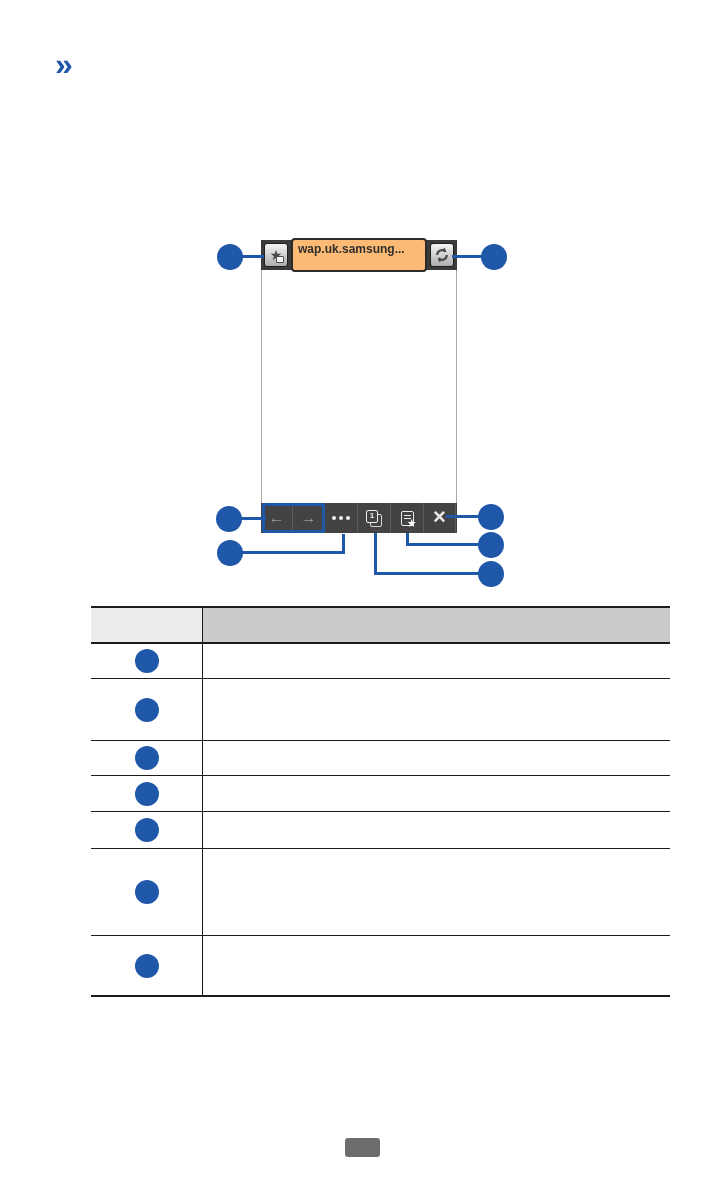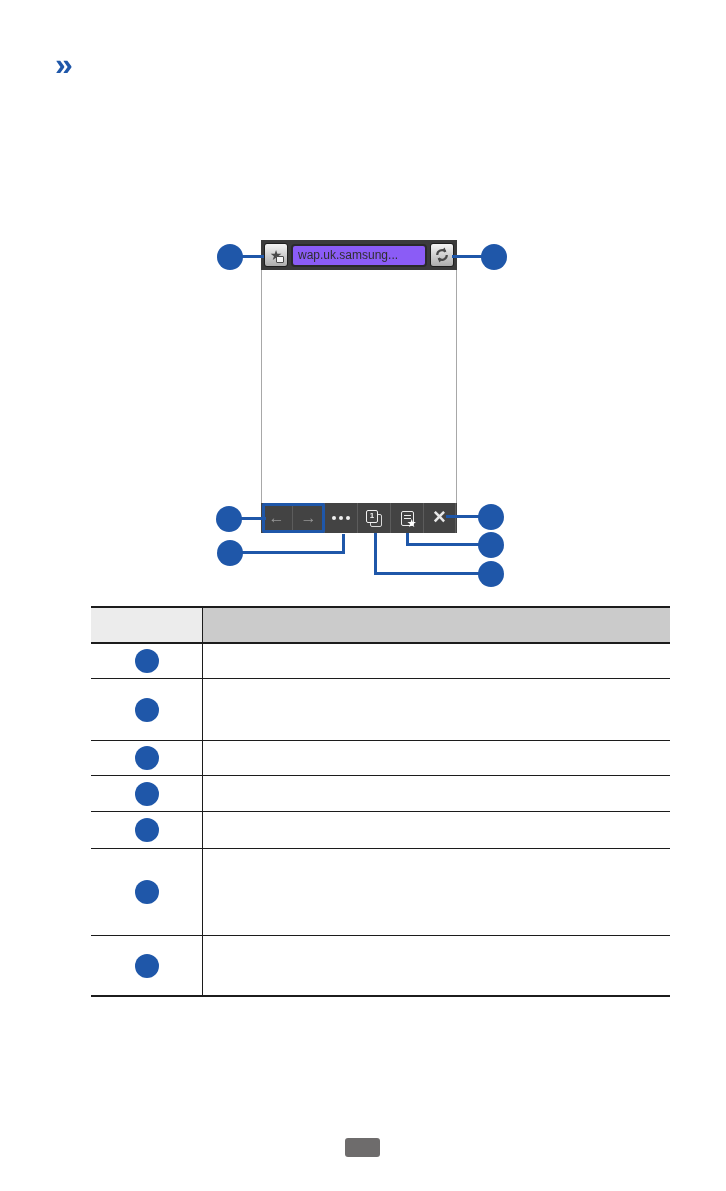--- a/index.html
+++ b/index.html
@@ -14,22 +14,22 @@
   
   .phone { position: absolute; left: 261px; top: 240px; width: 196px; height: 293px; }
   .topbar { height: 30px; background: #3b3b3b; display: flex; align-items: center;
             padding: 3px; gap: 3px; }
   .tb-btn { width: 24px; height: 24px; flex: 0 0 24px; border: 1px solid #1e1e1e; border-radius: 3px;
             background: linear-gradient(#f4f4f4, #adadad); position: relative;
             display: flex; align-items: center; justify-content: center; }
   .star-glyph { font-size: 14px; line-height: 1; color: #4a4a4a; }
   .star-box { position: absolute; right: 3px; bottom: 3px; width: 8px; height: 7px;
               background: #f5f5f5; border: 1px solid #4a4a4a; border-radius: 1px; }
-  .url-field { flex: 1 1 auto; height: 23px; background: #8b5cf6; border: 2px solid #2a2a2a;
-               border-radius: 4px; font-size: 12px; font-weight: normal; color: #2f2f2f;
+  .url-field { flex: 1 1 auto; height: 34px; background: #fdba74; border: 2px solid #2a2a2a;
+               border-radius: 4px; font-size: 12px; font-weight: bold; color: #2f2f2f;
                line-height: 19px; padding: 0 5px; overflow: hidden; white-space: nowrap; }
   .content { height: 233px; background: #ffffff; border-left: 1px solid #a8a8a8;
              border-right: 1px solid #a8a8a8; }
   .toolbar { height: 30px; background: #434343; display: flex; position: relative; }
   .bar-btn { height: 100%; display: flex; align-items: center; justify-content: center;
              border-right: 1px solid #5c5c5c; position: relative; }
   .bar-btn:last-child { border-right: none; }
   .w-back { width: 32px; } .w-fwd { width: 32px; } .w-more { width: 33px; }
   .w-win { width: 33px; } .w-bm { width: 33px; } .w-close { width: 32px; }
   .arrow-glyph { font-size: 16px; font-weight: bold; color: #979797; line-height: 1; }

